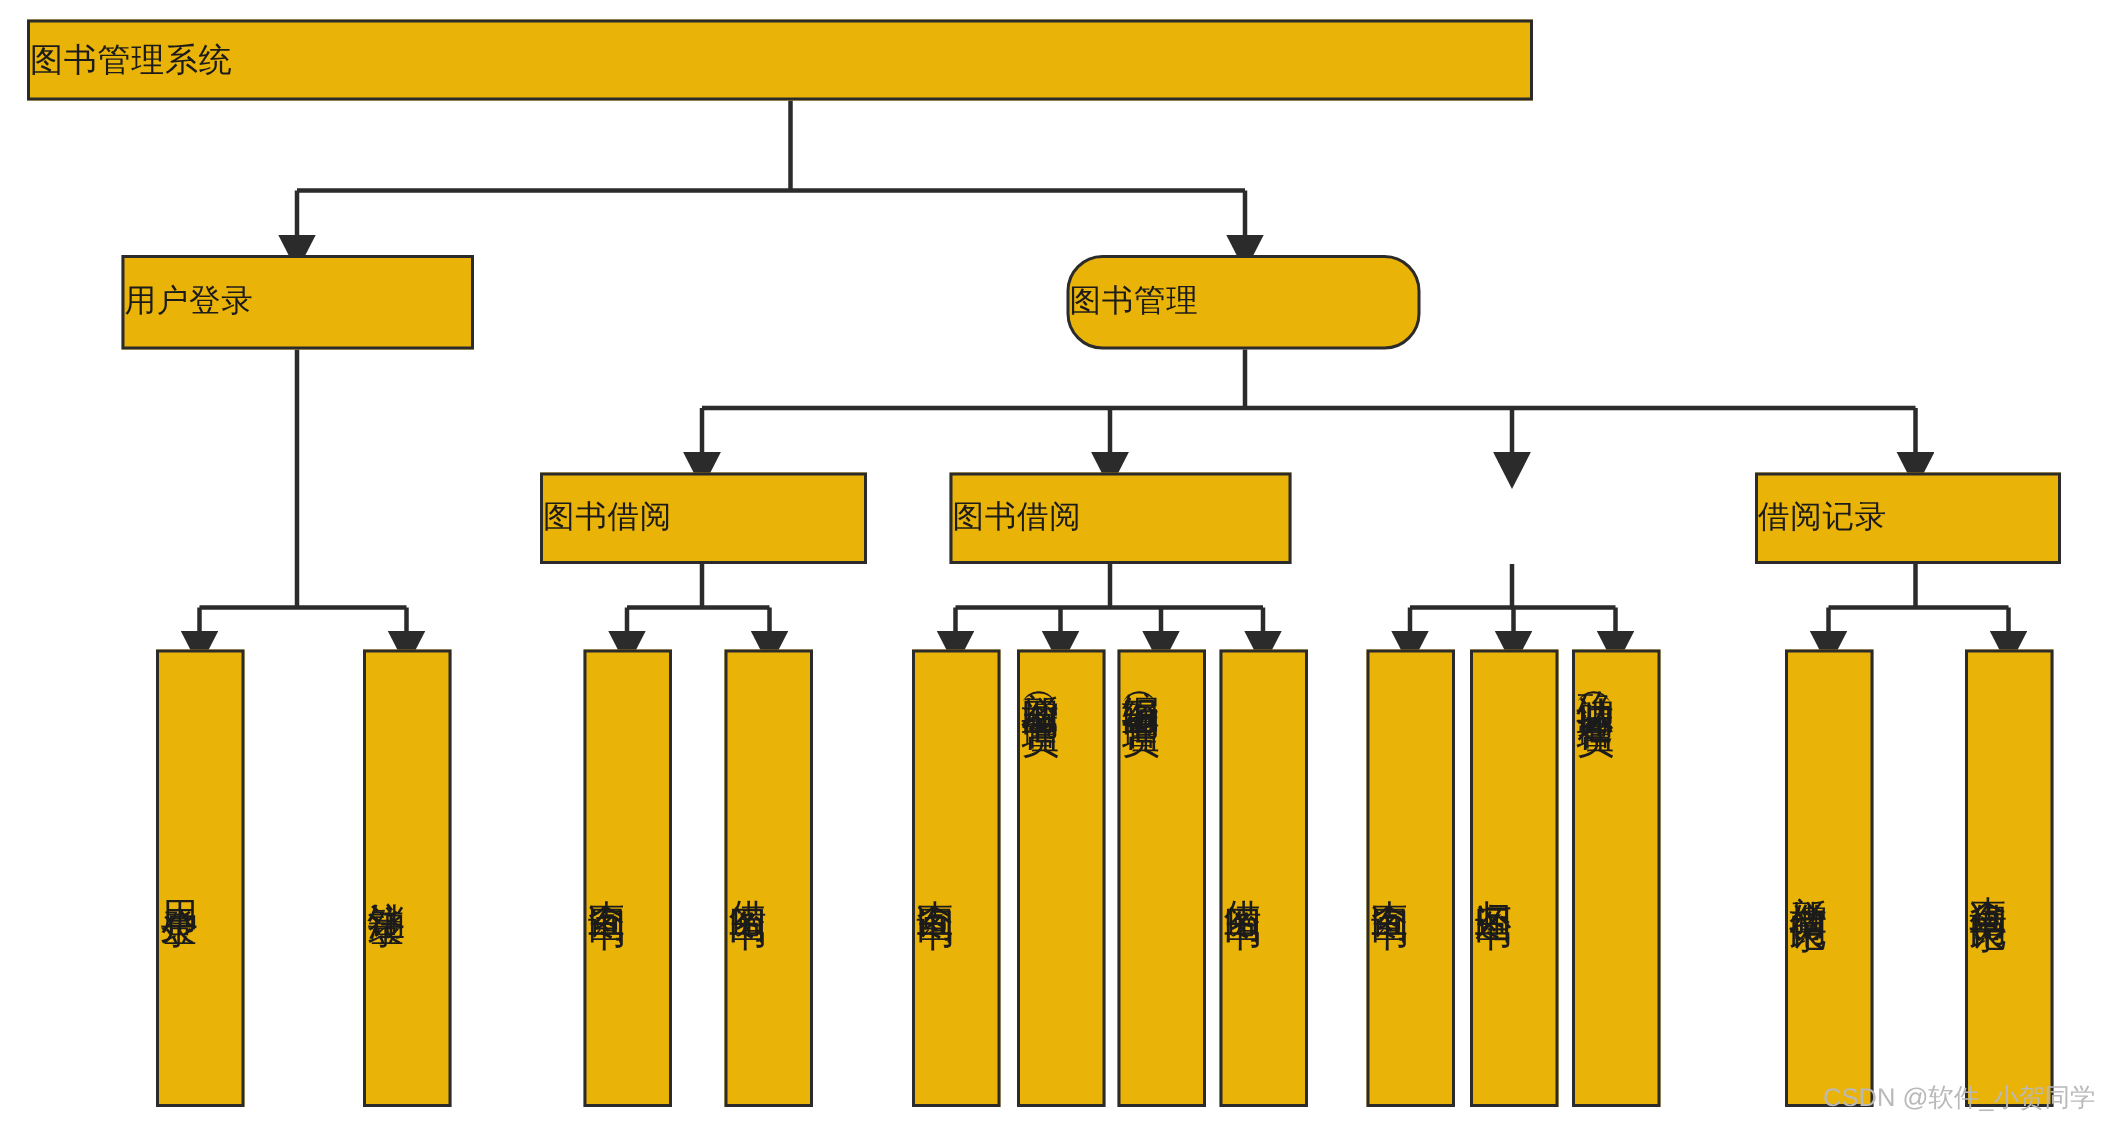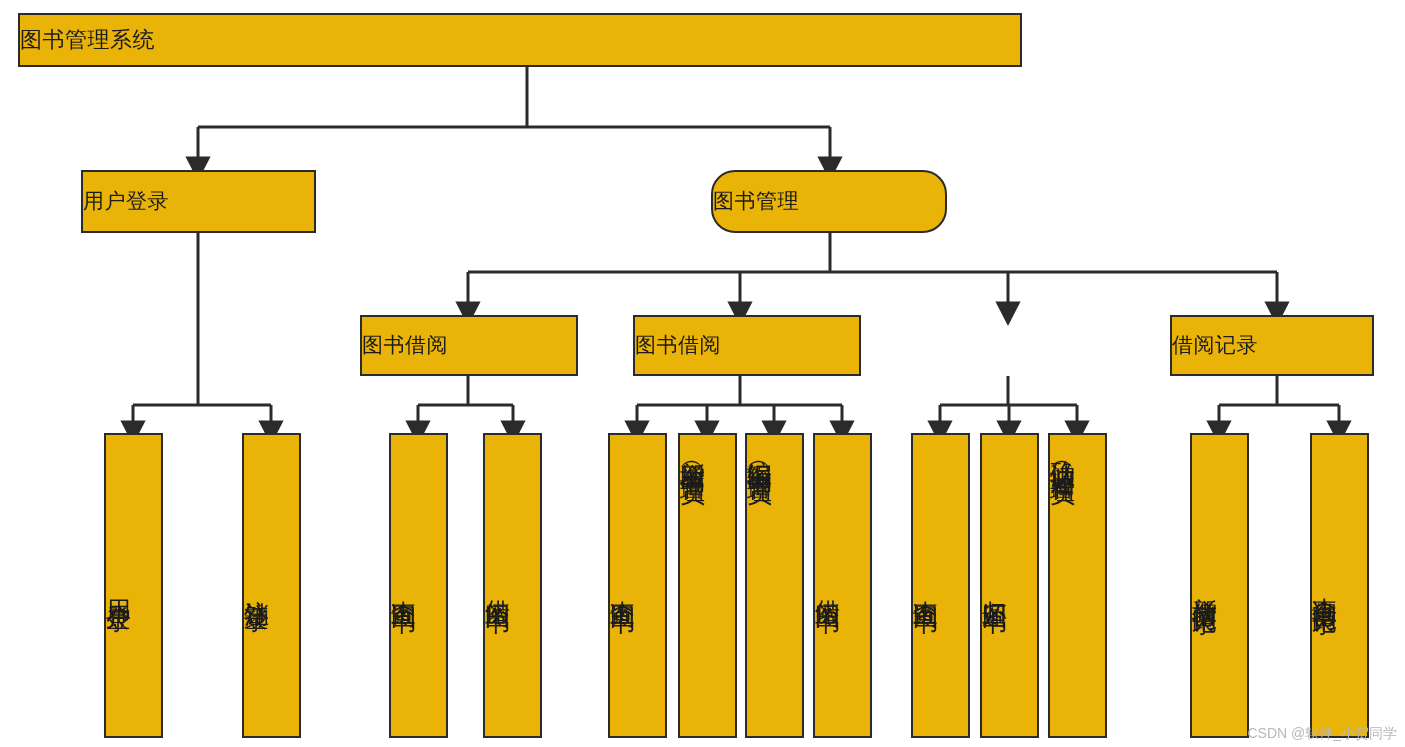--- a/index.html
+++ b/index.html
@@ -67,21 +67,21 @@
   }
   
   .node.v.center {
     align-items: center;
     padding-top: 0;
   }
   #watermark {
     position: absolute;
     right: 8px;
     bottom: 4px;
-    font-size: 14px;
+    font-size: 17px;
     color: #b9b9b9;
     z-index: 5;
     white-space: nowrap;
     font-family: "Liberation Sans", "DejaVu Sans", sans-serif;
   }
 </style>
 </head>
 <body>
 
 <div id="canvas">

